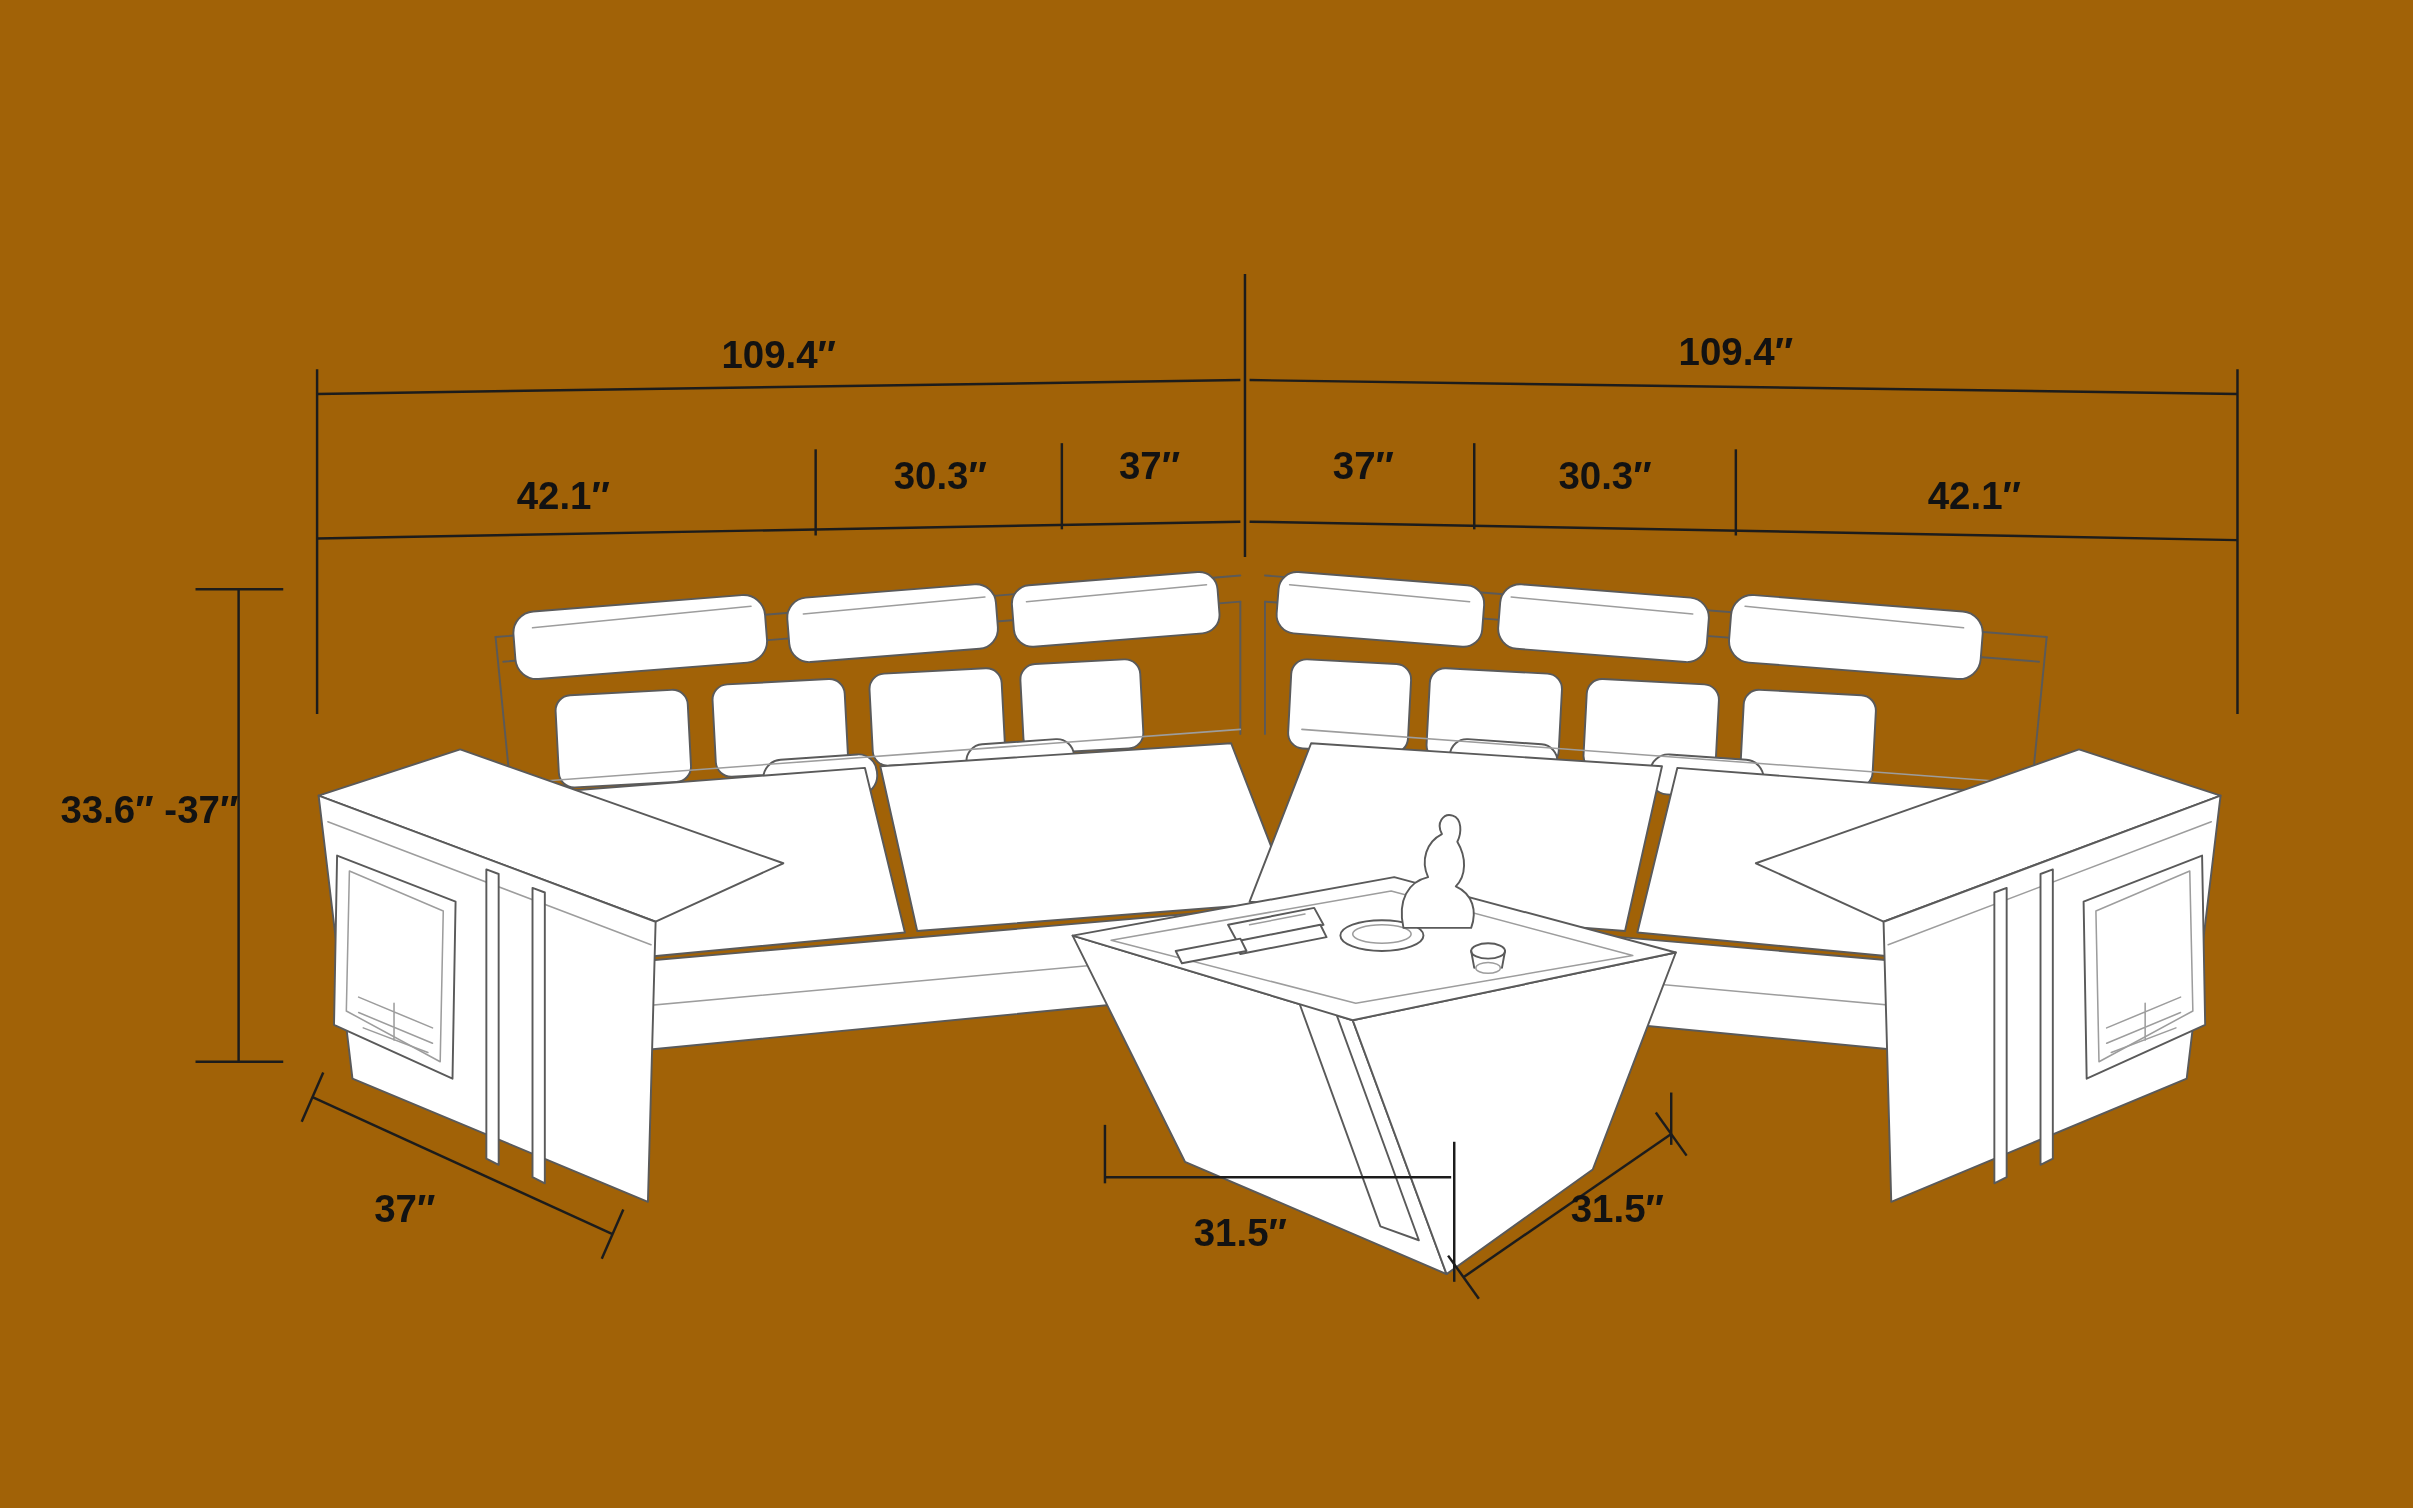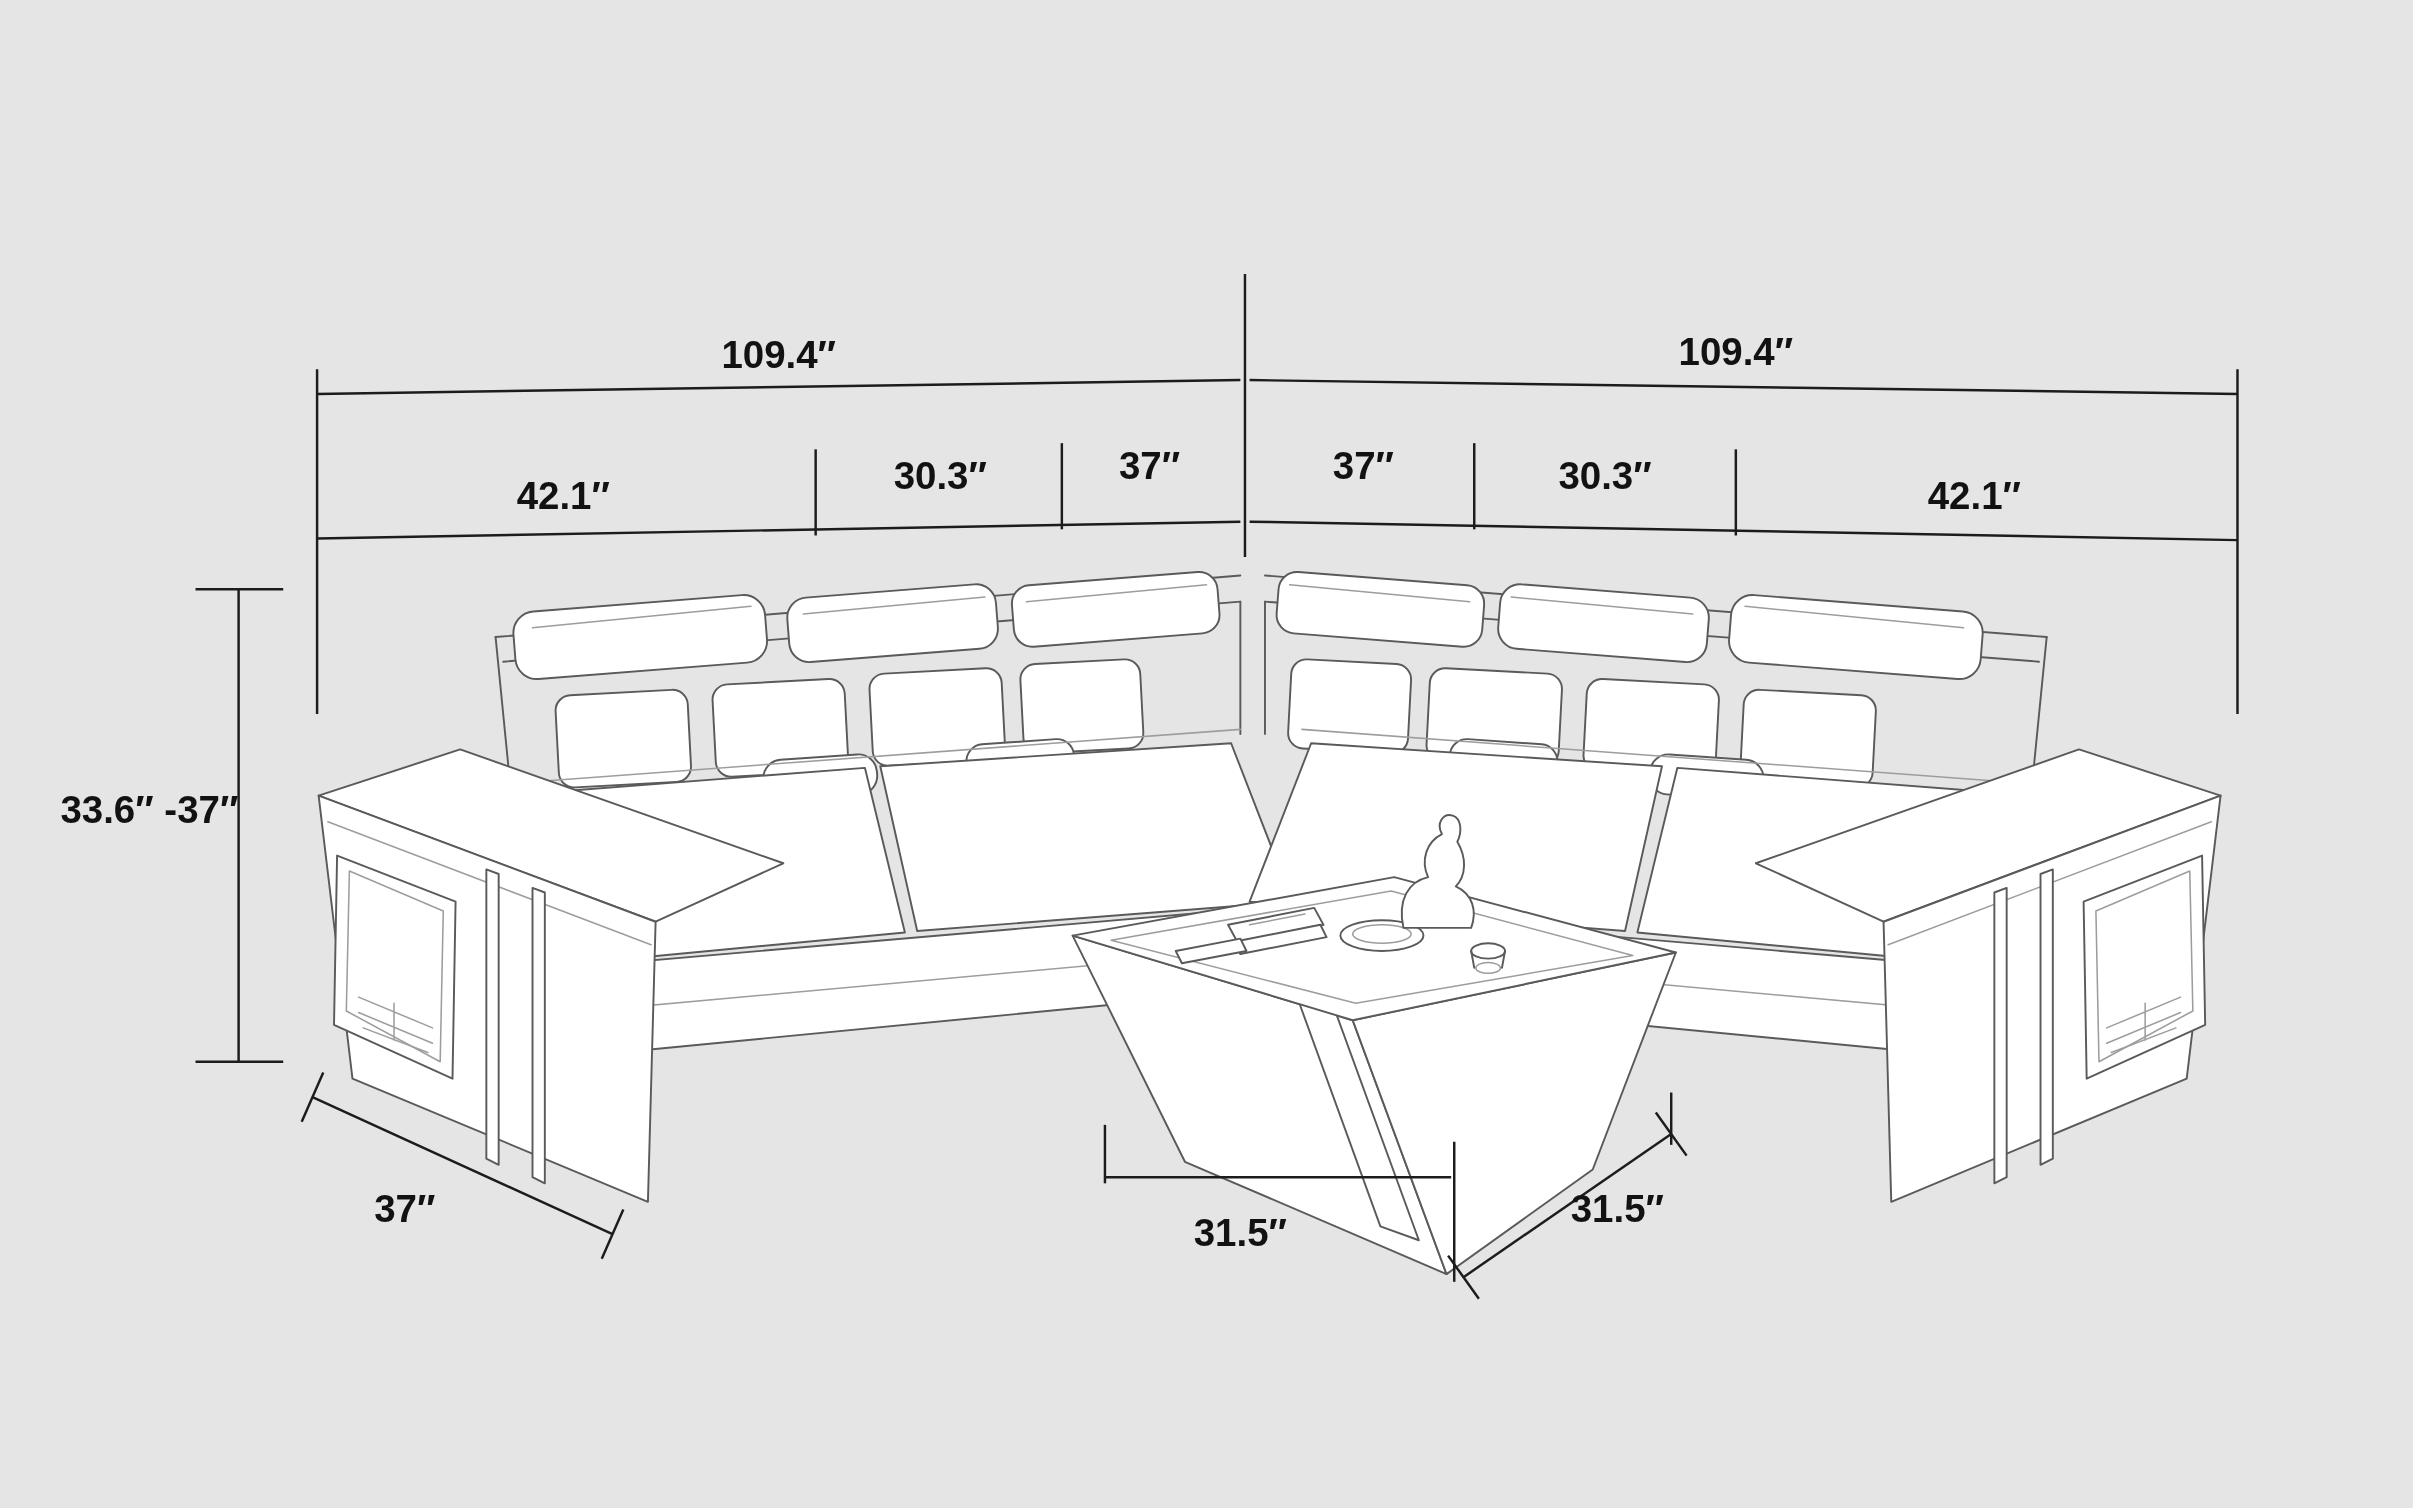--- a/index.html
+++ b/index.html
@@ -1,16 +1,16 @@
 <!DOCTYPE html>
 <html style="font-size:10px"><head>
 <meta charset="utf-8">
 <style>
   html,body{margin:0;padding:0;background:#ffffff;width:2413px;height:1508px;overflow:hidden;}
-  #canvas{position:relative;width:2413px;height:1508px;background:#e5e5e5;}
+  #canvas{position:relative;width:2413px;height:1508px;background:#a16207;}
   svg{display:block;}
   .sketch path,.sketch rect,.sketch ellipse{fill:none;stroke:#5a5a5a;stroke-width:1.25;stroke-linejoin:round;stroke-linecap:round;}
   .sketch .filled{fill:#ffffff;}
   .sketch .light{stroke:#9d9d9d;stroke-width:1;}
   .dims path{fill:none;stroke:#1c1c1c;stroke-width:1.6;stroke-linecap:butt;}
   .dims text{font-family:"Liberation Sans",sans-serif;font-size:25px;font-weight:600;fill:#121212;text-anchor:middle;}
 </style>
 </head>
 <body>
 

